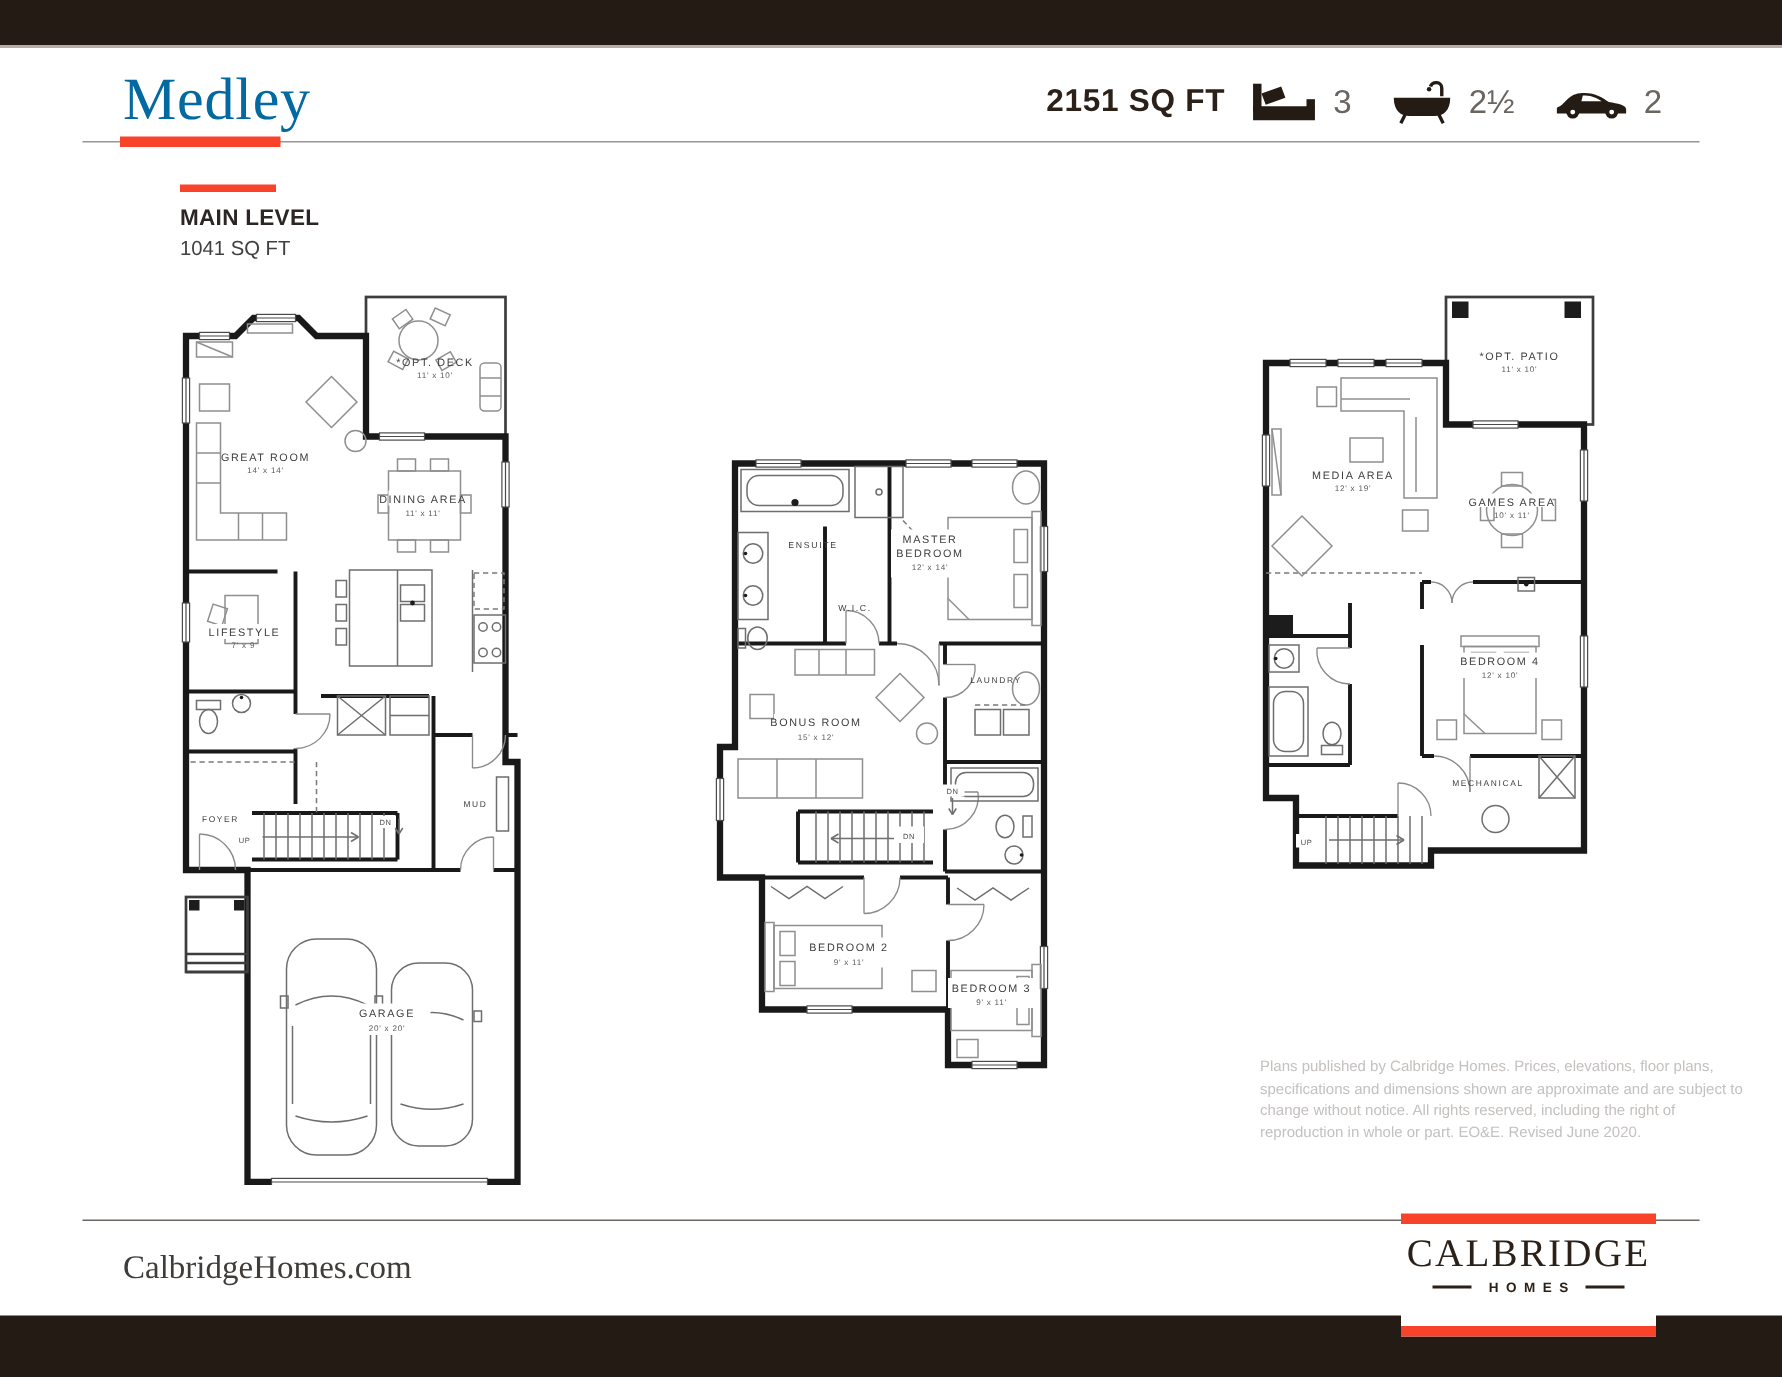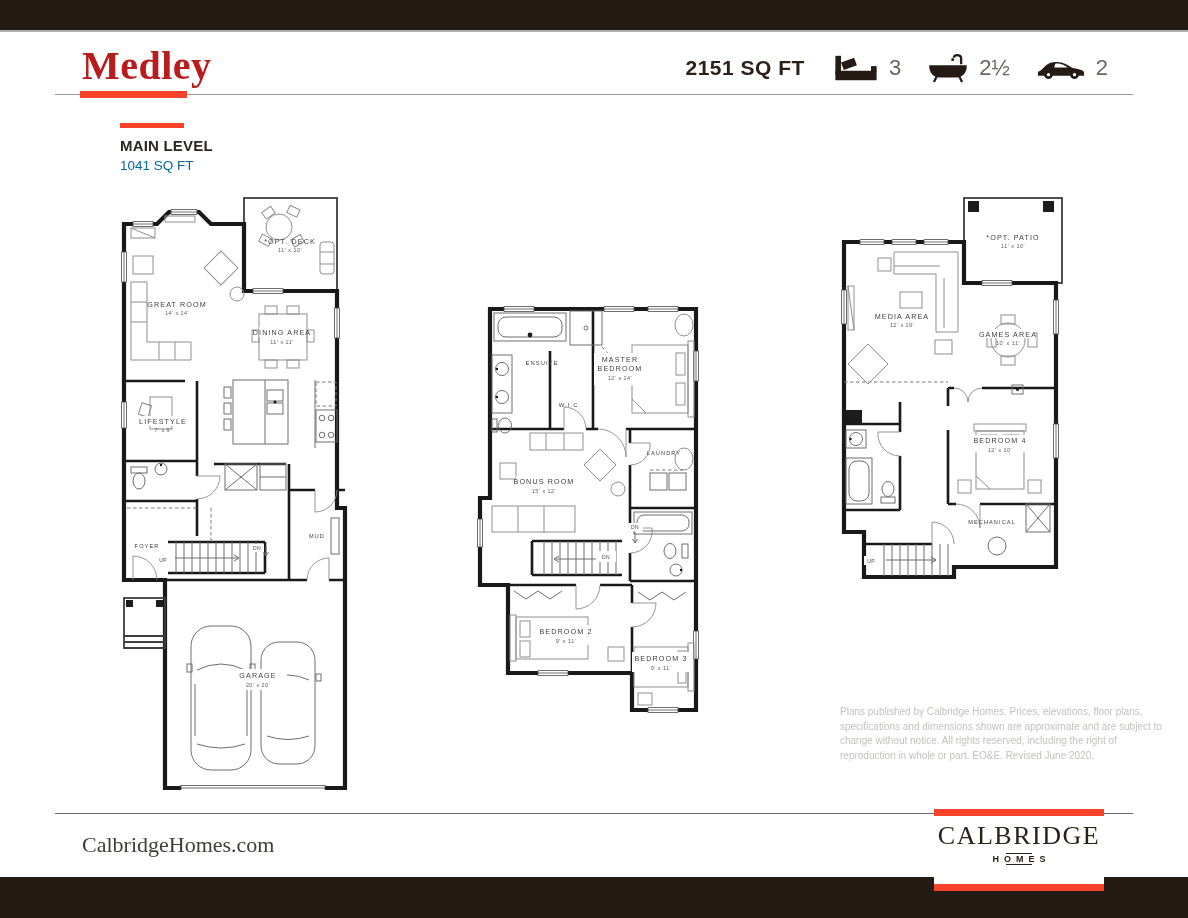--- a/index.html
+++ b/index.html
@@ -4,33 +4,33 @@
 <style>
   html,body{margin:0;padding:0;background:#ffffff;}
   .page{position:relative;width:1188px;height:918px;background:#fff;overflow:hidden;
         font-family:"Liberation Sans",sans-serif;}
   
   .topbar{position:absolute;left:0;top:0;width:1188px;height:30px;background:#251b15;
           border-bottom:2px solid #b3aeaa;}
   .bottombar{position:absolute;left:0;top:877px;width:1188px;height:41px;background:#251b15;z-index:1;}
   
   .title{position:absolute;left:82px;top:42px;font-family:"Liberation Serif",serif;
-         font-size:40px;color:#b91c1c;letter-spacing:.5px;font-weight:bold;}
+         font-size:40px;color:#0369a1;letter-spacing:.5px;}
   .hairline{position:absolute;left:55px;top:94px;width:1078px;height:1px;background:#9a9591;}
   .title-rule{position:absolute;left:80px;top:91px;width:107px;height:7px;background:#f8432a;z-index:2;}
   .stats{position:absolute;top:52px;right:80px;display:flex;align-items:center;}
-  .stat-area{font-size:21px;font-weight:bold;color:#2b2118;letter-spacing:.5px;margin-right:28px;}
+  .stat-area{font-size:21px;font-weight:bold;color:#2b2118;letter-spacing:.5px;margin-right:16px;}
   .stat-num{font-size:22px;color:#6b6560;margin:0 26px 0 10px;}
   .stat-num:last-child{margin-right:0;}
   .sicon{display:block;}
   
   .lvl{position:absolute;top:123px;}
   .lvl-rule{width:64px;height:5px;background:#f8432a;margin-bottom:9px;}
   .lvl-title{font-size:15px;font-weight:bold;color:#2b2523;letter-spacing:.2px;}
-  .lvl-area{font-size:13.5px;color:#0369a1;margin-top:4px;}
+  .lvl-area{font-size:13.5px;color:#404040;margin-top:4px;}
   
   svg.plan{position:absolute;}
   .w{stroke:#191919;fill:none;stroke-width:4.2;stroke-linejoin:miter;}
   .w3{stroke:#191919;fill:none;stroke-width:2.6;}
   .tw{stroke:#3d3d3d;fill:none;stroke-width:1.8;}
   .f{stroke:#8f8f8f;fill:none;stroke-width:1;}
   .f2{stroke:#6e6e6e;fill:none;stroke-width:1;}
   .dk{fill:#1c1c1c;stroke:none;}
   .dash{stroke:#7a7a7a;stroke-width:1;stroke-dasharray:3.5 2.5;fill:none;}
   .arc{stroke:#8a8a8a;stroke-width:.9;fill:none;}
@@ -47,21 +47,21 @@
   
   .footline{position:absolute;left:55px;top:813px;width:1078px;height:1px;background:#6d6864;}
   .website{position:absolute;left:82px;top:832px;font-family:"Liberation Serif",serif;
            font-size:22px;color:#403c39;}
   .logo{position:absolute;left:934px;top:809px;width:170px;height:82px;background:#fff;z-index:2;
         text-align:center;}
   .logo-bar-top{position:absolute;left:0;top:0;width:100%;height:7px;background:#f8432a;}
   .logo-bar-bottom{position:absolute;left:0;bottom:0;width:100%;height:7px;background:#f8432a;}
   .logo-name{font-family:"Liberation Serif",serif;font-size:26px;color:#2b2118;
              letter-spacing:1.5px;margin-top:12px;}
-  .logo-sub{display:flex;align-items:center;justify-content:center;margin-top:2px;flex-direction:column;}
+  .logo-sub{display:flex;align-items:center;justify-content:center;margin-top:2px;}
   .logo-sub .ln{width:26px;height:1.2px;background:#2b2118;}
   .logo-sub .tx{font-size:9px;letter-spacing:5px;color:#2b2118;margin:0 6px 0 11px;font-weight:bold;}
 </style>
 </head>
 <body>
 
 <div class="page">
 
   <div class="topbar"></div>
 

